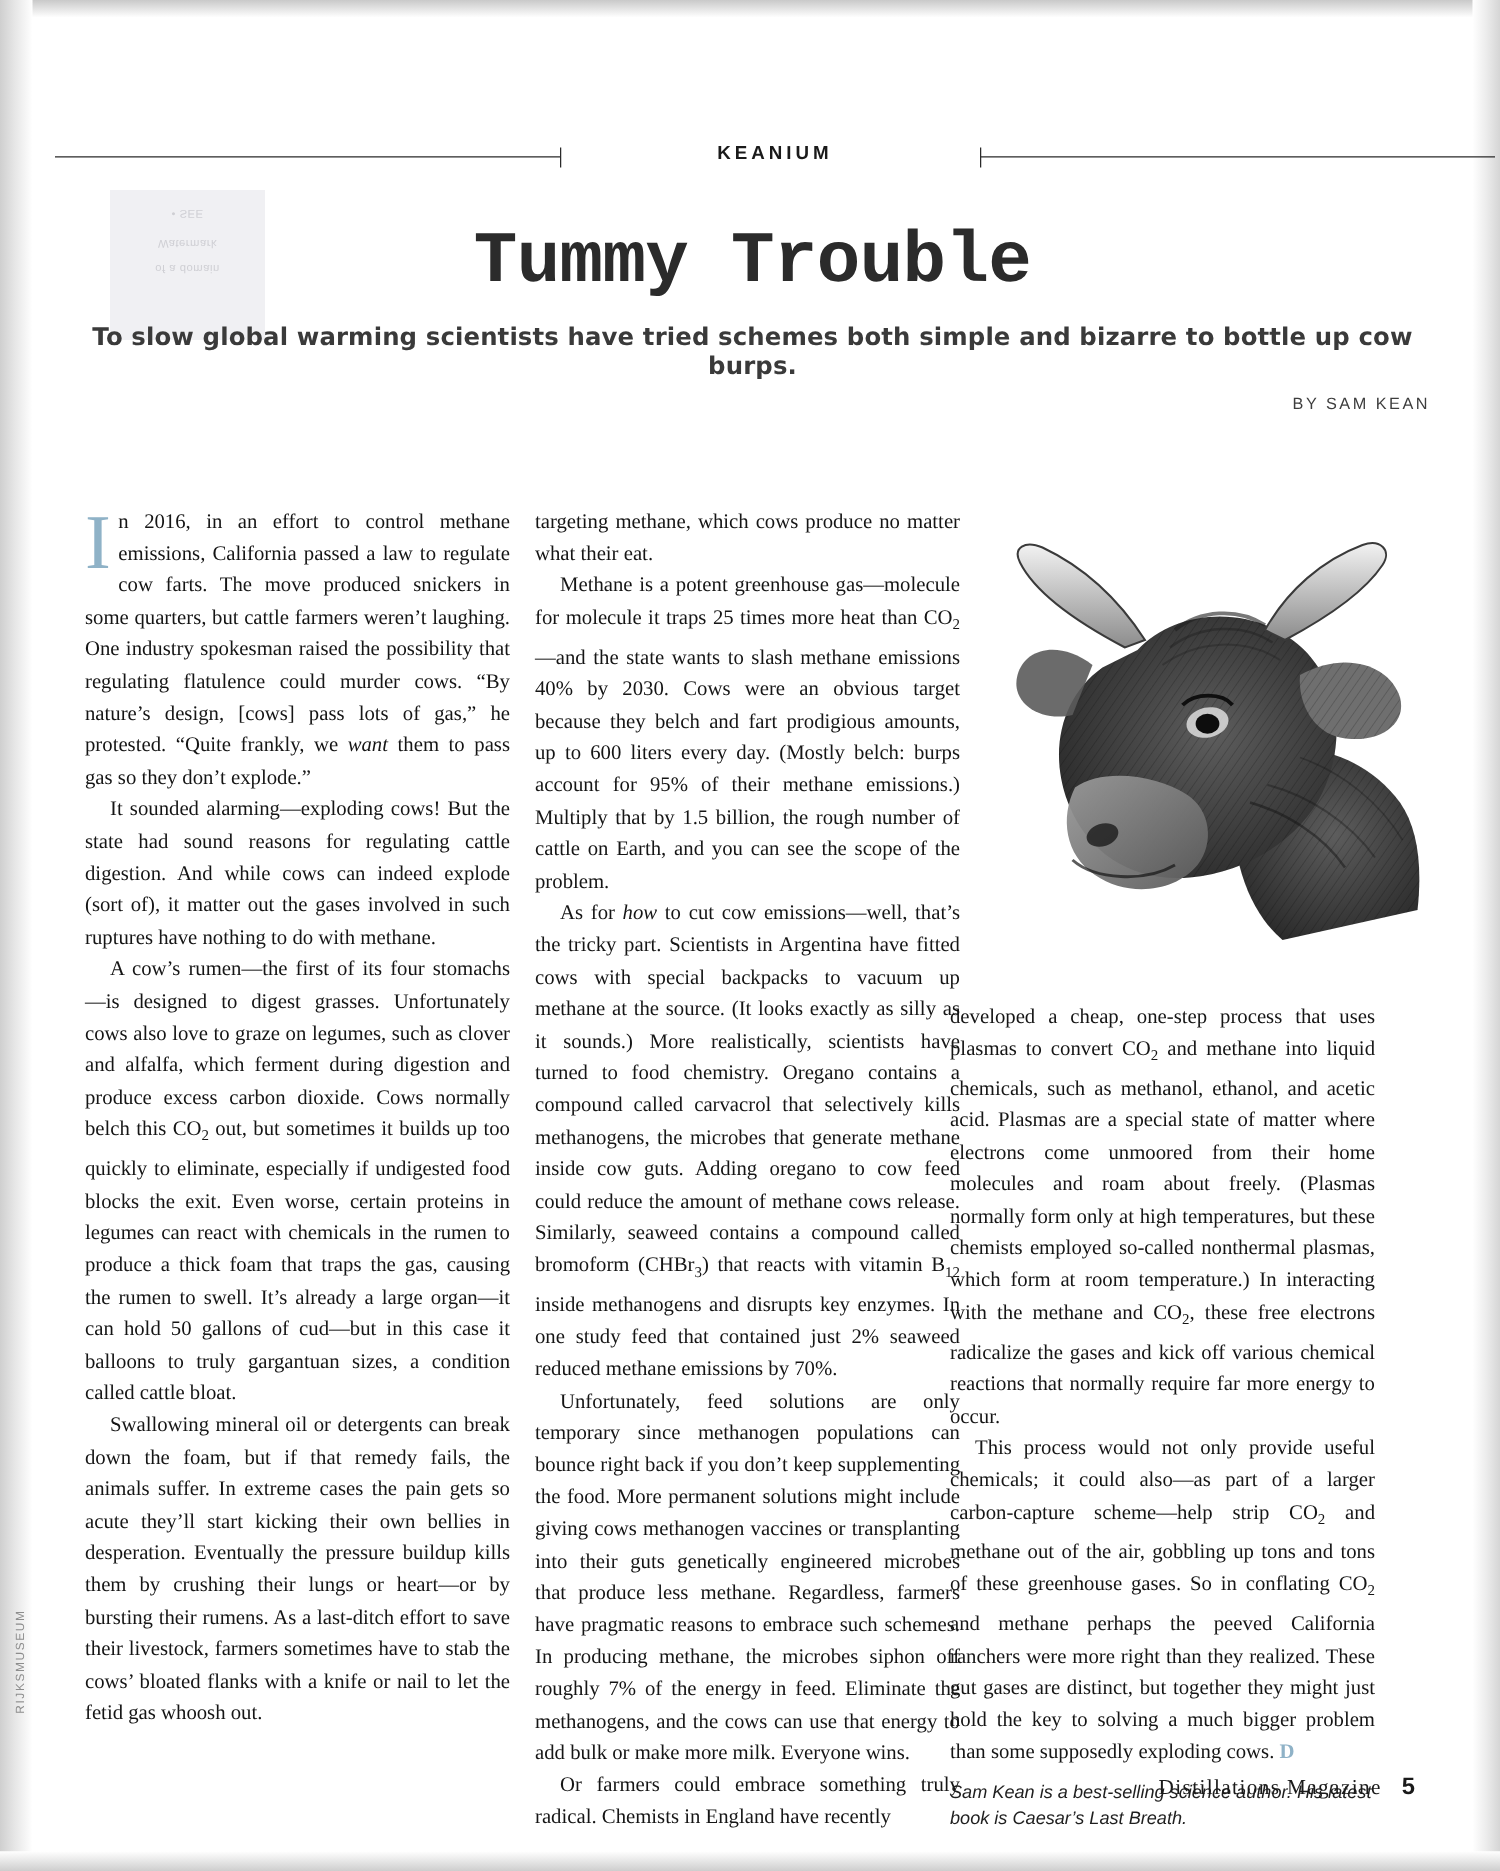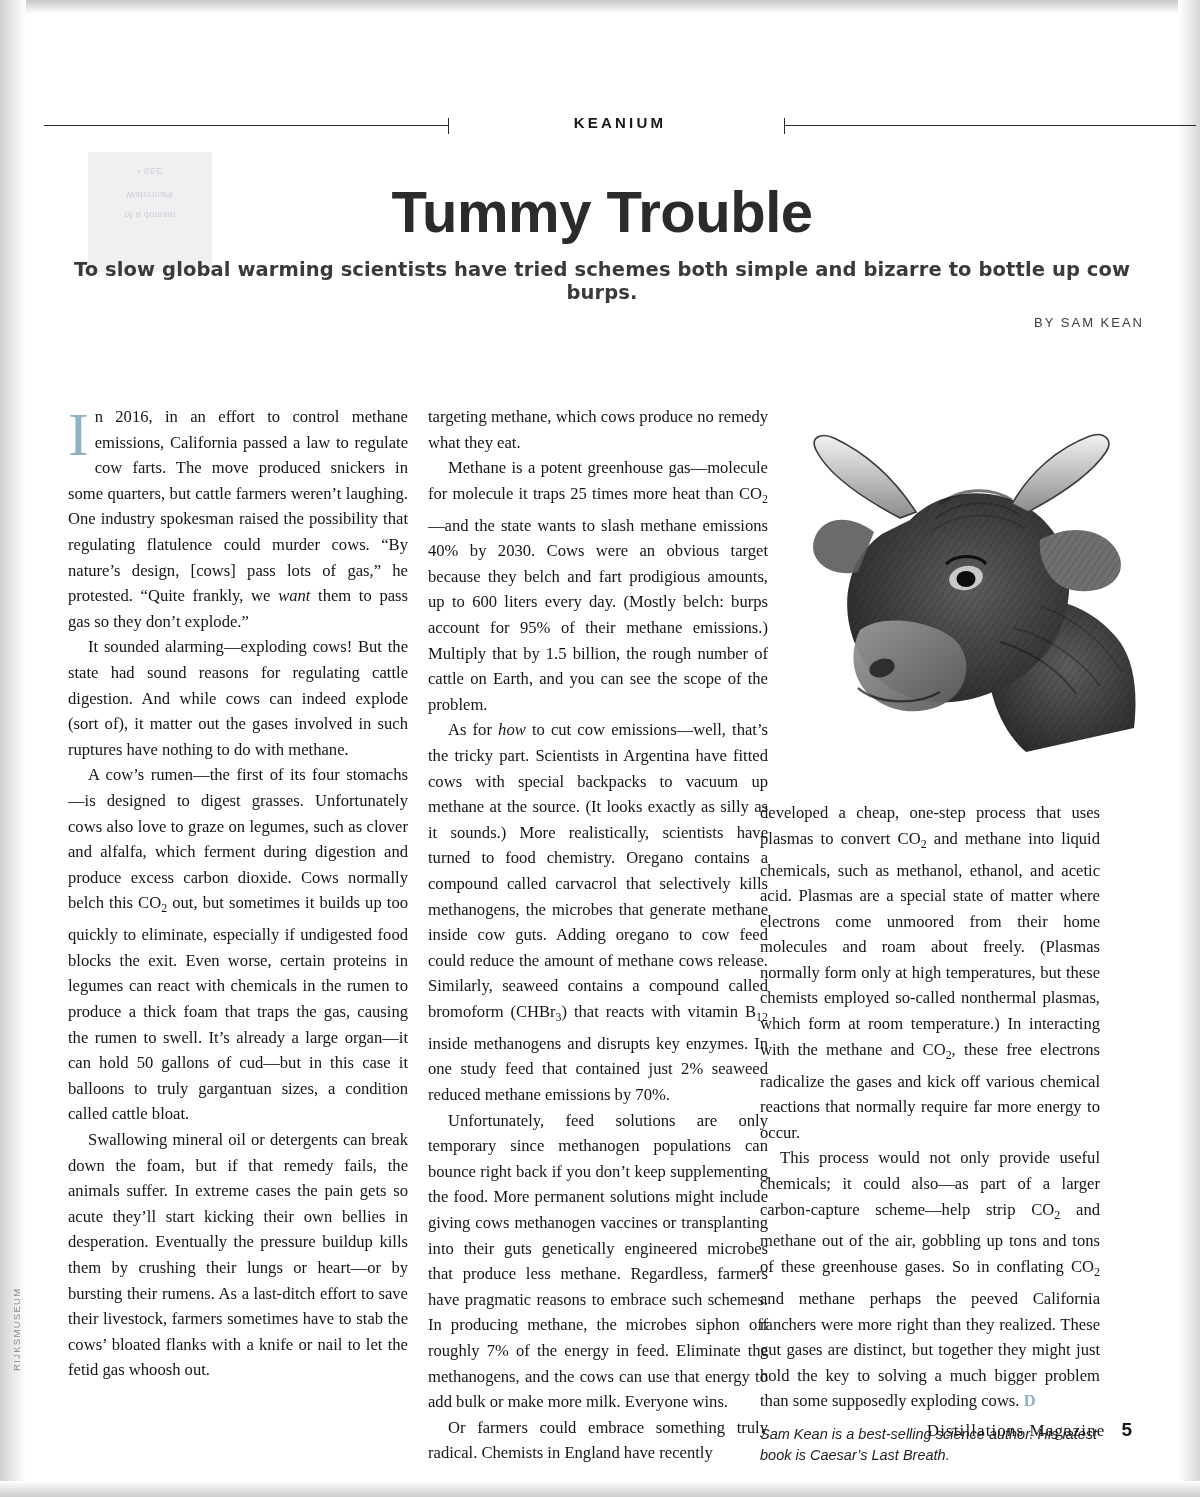--- a/index.html
+++ b/index.html
@@ -105,21 +105,21 @@
   .ghost .g2 { top: 38px; }
   .ghost .g3 { top: 58px; }
 
   
   .title {
     position: absolute;
     left: 60px;
     top: 178px;
     width: 1084px;
     text-align: center;
-    font-family: Liberation Sans, sans-serif;
+    font-family: Liberation Mono, monospace;
     font-weight: 700;
     font-size: 58px;
     letter-spacing: -0.5px;
     color: #2b2b2b;
   }
   .deck {
     position: absolute;
     left: 60px;
     top: 258px;
     width: 1084px;
@@ -317,21 +317,21 @@
   </div>
 
   <div class="col col1">
     <p class="first"><span class="dropcap">I</span><span>n 2016, in an effort to control methane emissions, California passed a law to regulate cow farts. The move produced snickers in some quarters, but cattle farmers weren’t laughing. One industry spokesman raised the possibility that regulating flatulence could murder cows. “By nature’s design, [cows] pass lots of gas,” he protested. “Quite frankly, we <i>want</i> them to pass gas so they don’t explode.”</span></p>
     <p><span>It sounded alarming—exploding cows! But the state had sound reasons for regulating cattle digestion. And while cows can indeed explode (sort of), it matter out the gases involved in such ruptures have nothing to do with methane.</span></p>
     <p><span>A cow’s rumen—the first of its four stomachs—is designed to digest grasses. Unfortunately cows also love to graze on legumes, such as clover and alfalfa, which ferment during digestion and produce excess carbon dioxide. Cows normally belch this CO<sub>2</sub> out, but sometimes it builds up too quickly to eliminate, especially if undigested food blocks the exit. Even worse, certain proteins in legumes can react with chemicals in the rumen to produce a thick foam that traps the gas, causing the rumen to swell. It’s already a large organ—it can hold 50 gallons of cud—but in this case it balloons to truly gargantuan sizes, a condition called cattle bloat.</span></p>
     <p><span>Swallowing mineral oil or detergents can break down the foam, but if that remedy fails, the animals suffer. In extreme cases the pain gets so acute they’ll start kicking their own bellies in desperation. Eventually the pressure buildup kills them by crushing their lungs or heart—or by bursting their rumens. As a last-ditch effort to save their livestock, farmers sometimes have to stab the cows’ bloated flanks with a knife or nail to let the fetid gas whoosh out.</span></p>
   </div>
 
   <div class="col col2">
-    <p class="first"><span>targeting methane, which cows produce no remedy what they eat.</span></p>
+    <p class="first"><span>targeting methane, which cows produce no matter what their eat.</span></p>
     <p><span>Methane is a potent greenhouse gas—molecule for molecule it traps 25 times more heat than CO<sub>2</sub>—and the state wants to slash methane emissions 40% by 2030. Cows were an obvious target because they belch and fart prodigious amounts, up to 600 liters every day. (Mostly belch: burps account for 95% of their methane emissions.) Multiply that by 1.5 billion, the rough number of cattle on Earth, and you can see the scope of the problem.</span></p>
     <p><span>As for <i>how</i> to cut cow emissions—well, that’s the tricky part. Scientists in Argentina have fitted cows with special backpacks to vacuum up methane at the source. (It looks exactly as silly as it sounds.) More realistically, scientists have turned to food chemistry. Oregano contains a compound called carvacrol that selectively kills methanogens, the microbes that generate methane inside cow guts. Adding oregano to cow feed could reduce the amount of methane cows release. Similarly, seaweed contains a compound called bromoform (CHBr<sub>3</sub>) that reacts with vitamin B<sub>12</sub> inside methanogens and disrupts key enzymes. In one study feed that contained just 2% seaweed reduced methane emissions by 70%.</span></p>
     <p><span>Unfortunately, feed solutions are only temporary since methanogen populations can bounce right back if you don’t keep supplementing the food. More permanent solutions might include giving cows methanogen vaccines or transplanting into their guts genetically engineered microbes that produce less methane. Regardless, farmers have pragmatic reasons to embrace such schemes. In producing methane, the microbes siphon off roughly 7% of the energy in feed. Eliminate the methanogens, and the cows can use that energy to add bulk or make more milk. Everyone wins.</span></p>
     <p><span>Or farmers could embrace something truly radical. Chemists in England have recently</span></p>
   </div>
 
   <div class="col col3">
     <p class="first"><span>developed a cheap, one-step process that uses plasmas to convert CO<sub>2</sub> and methane into liquid chemicals, such as methanol, ethanol, and acetic acid. Plasmas are a special state of matter where electrons come unmoored from their home molecules and roam about freely. (Plasmas normally form only at high temperatures, but these chemists employed so-called nonthermal plasmas, which form at room temperature.) In interacting with the methane and CO<sub>2</sub>, these free electrons radicalize the gases and kick off various chemical reactions that normally require far more energy to occur.</span></p>
     <p><span>This process would not only provide useful chemicals; it could also—as part of a larger carbon-capture scheme—help strip CO<sub>2</sub> and methane out of the air, gobbling up tons and tons of these greenhouse gases. So in conflating CO<sub>2</sub> and methane perhaps the peeved California ranchers were more right than they realized. These gut gases are distinct, but together they might just hold the key to solving a much bigger problem than some supposedly exploding cows.</span><span class="endmark"> D</span></p>
     <p class="author-note">Sam Kean is a best-selling science author. His latest book is Caesar’s Last Breath.</p>

